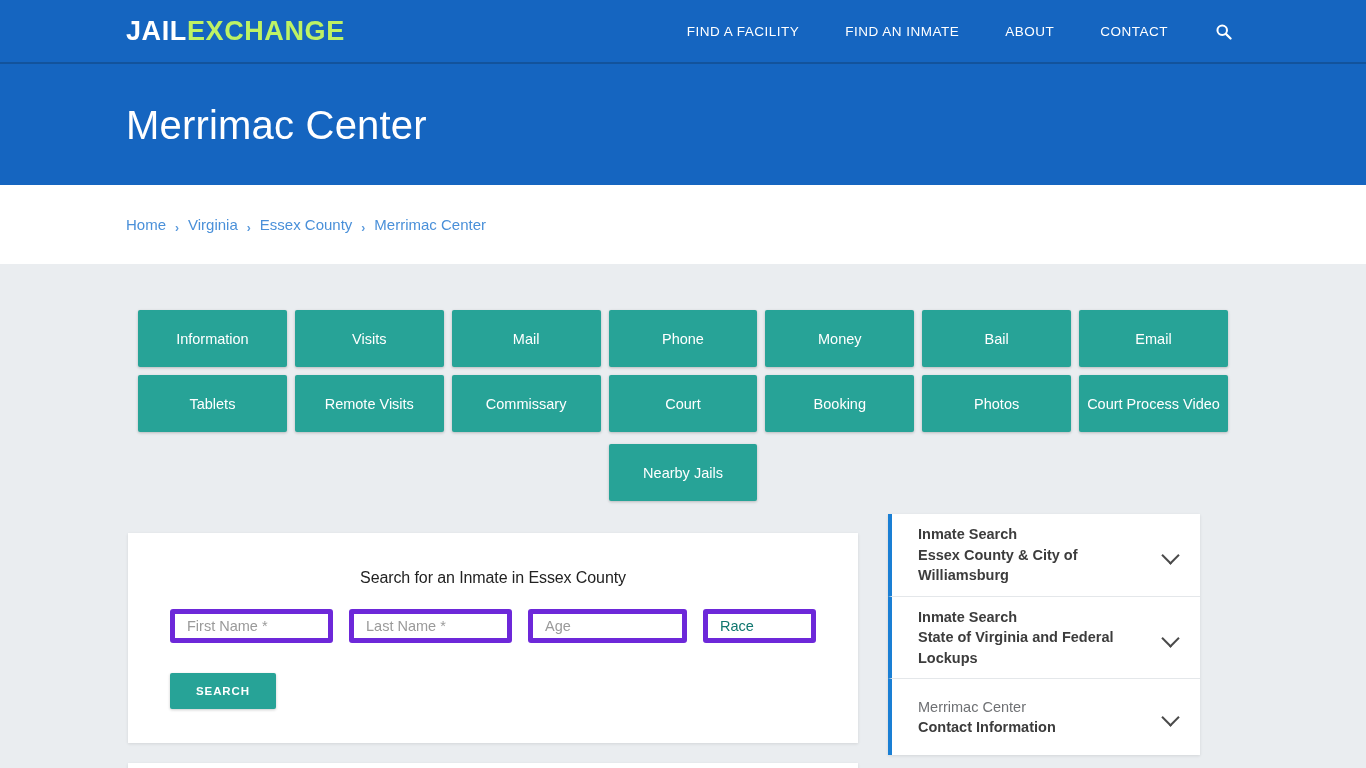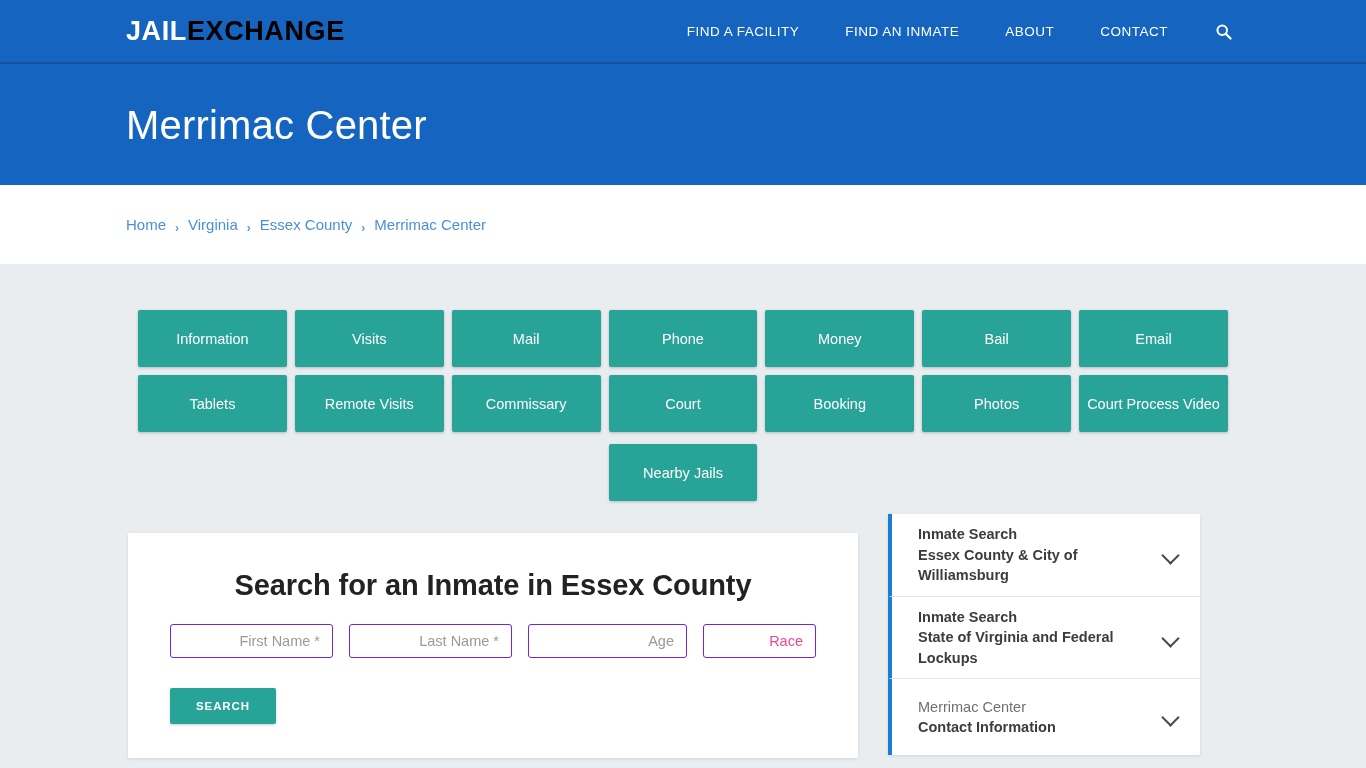--- a/index.html
+++ b/index.html
@@ -23,21 +23,21 @@
   }
   .logo {
     margin-left: 126px;
     font-size: 27px;
     font-weight: 700;
     letter-spacing: 0.6px;
     line-height: 1;
     white-space: nowrap;
   }
   .logo .jail { color: #ffffff; }
-  .logo .exchange { color: #000000; }
+  .logo .exchange { color: #bef264; }
 
   .nav-links {
     margin-left: auto;
     margin-right: 130px;
     display: flex;
     align-items: center;
     gap: 12px;
   }
   .nav-links a {
     color: #ffffff;
@@ -158,42 +158,41 @@
   .colside { width: 312px; margin-top: -19px; }
 
   .card {
     background: #ffffff;
     box-shadow: 0 1px 3px rgba(0,0,0,0.10);
   }
   .searchcard { padding: 26px 22px 34px 22px; }
   .searchcard h2 {
     margin: 10px 0 22px 0;
     text-align: center;
-    font-size: 29px;
-    font-weight: 700;
+    font-size: 16px;
+    font-weight: 400;
     color: #222222;
     letter-spacing: -0.1px;
   }
   .fields {
     display: flex;
     gap: 16px;
     padding: 0 20px;
   }
   .fields input[type=text],
   .fields select {
     height: 34px;
-    border: 1px solid #6d28d9;
+    border: 5px solid #6d28d9;
     border-radius: 3px;
     background: #ffffff;
     font-size: 14.5px;
-    color: #ec4899;
+    color: #0f766e;
     padding: 0 12px;
     outline: none;
     font-family: "Liberation Sans", sans-serif;
-    text-align: right;
   }
   .fields input::placeholder { color: #9a9a9a; }
   .f-first { width: 163px; }
   .f-last  { width: 163px; }
   .f-age   { width: 159px; }
   .f-race  {
     width: 163px;
     appearance: none;
     -webkit-appearance: none;
     background-image:

